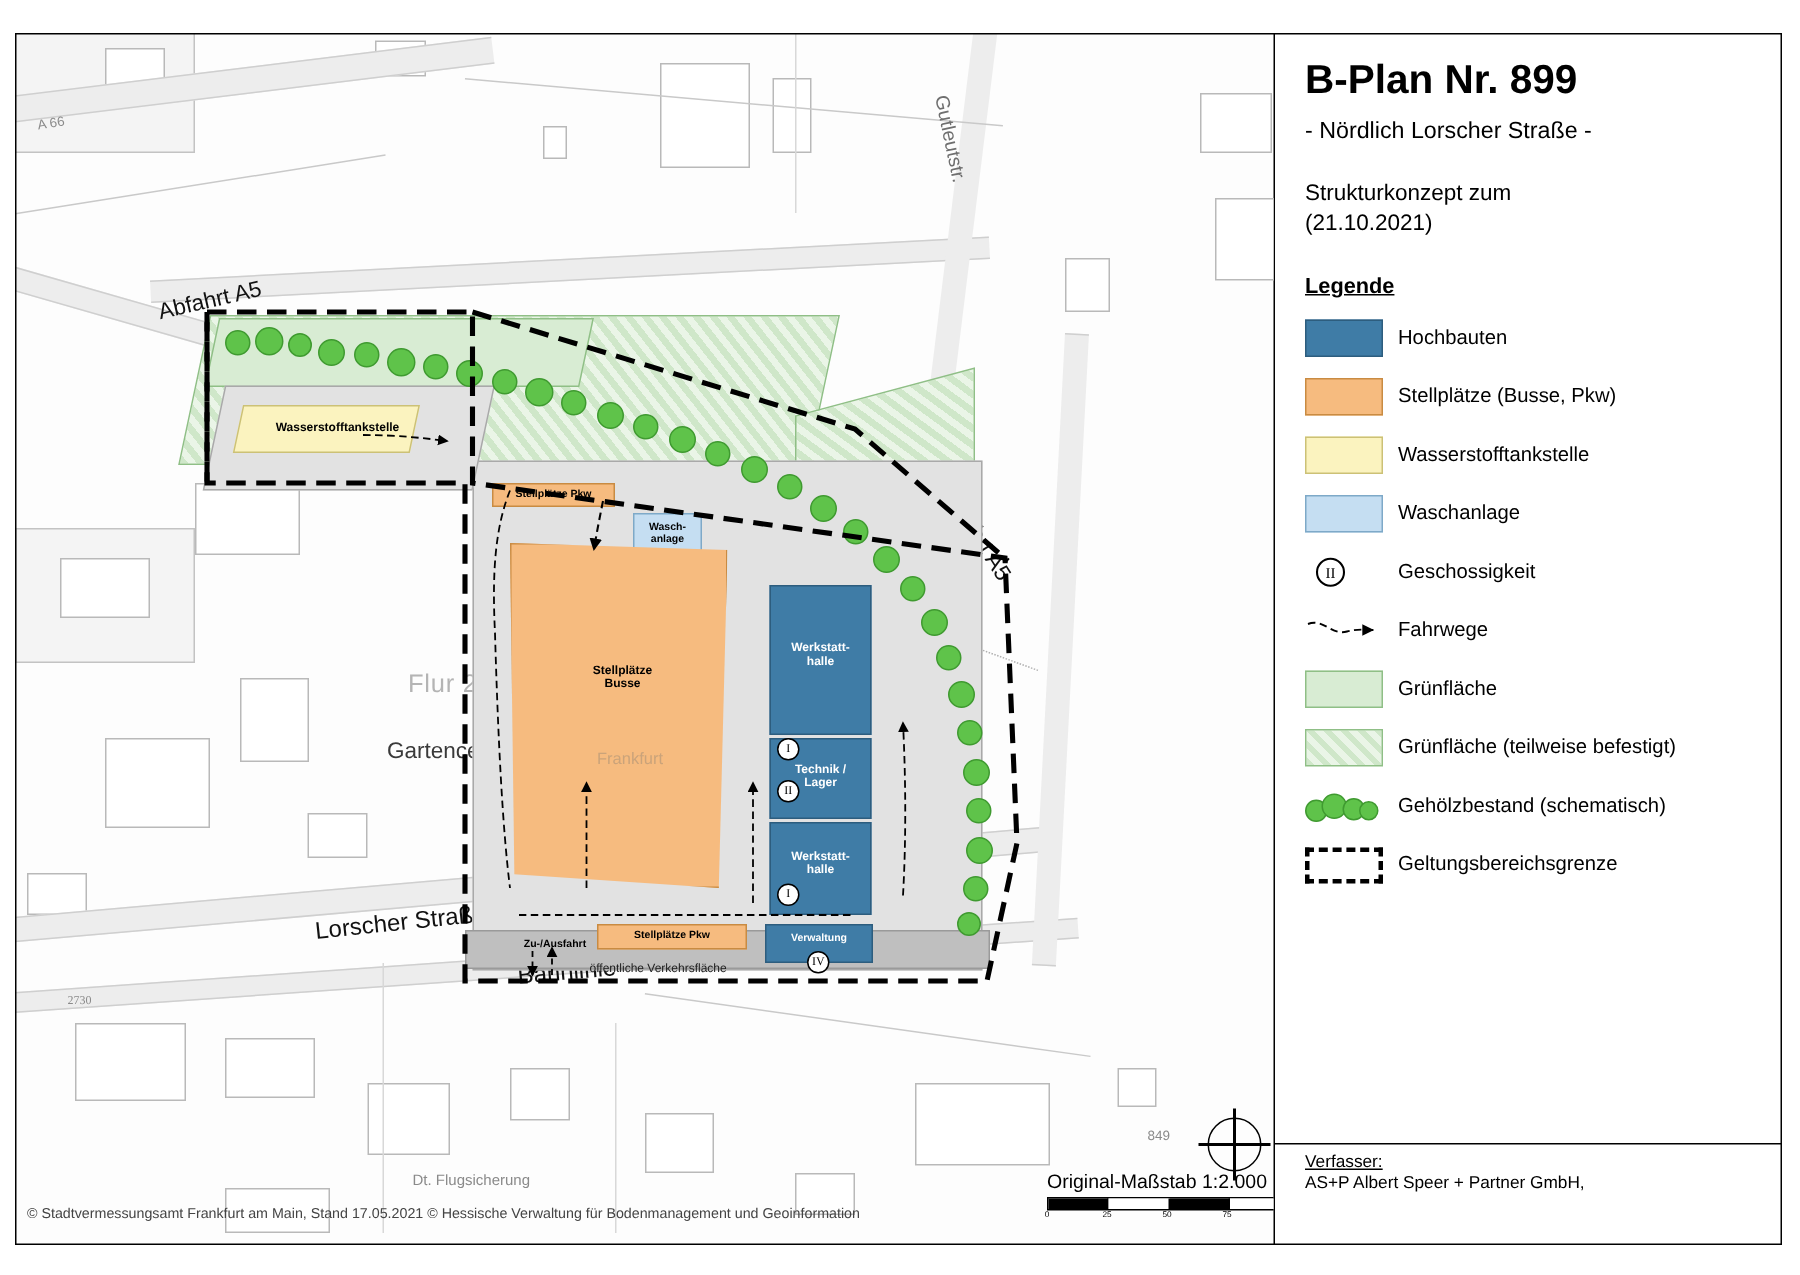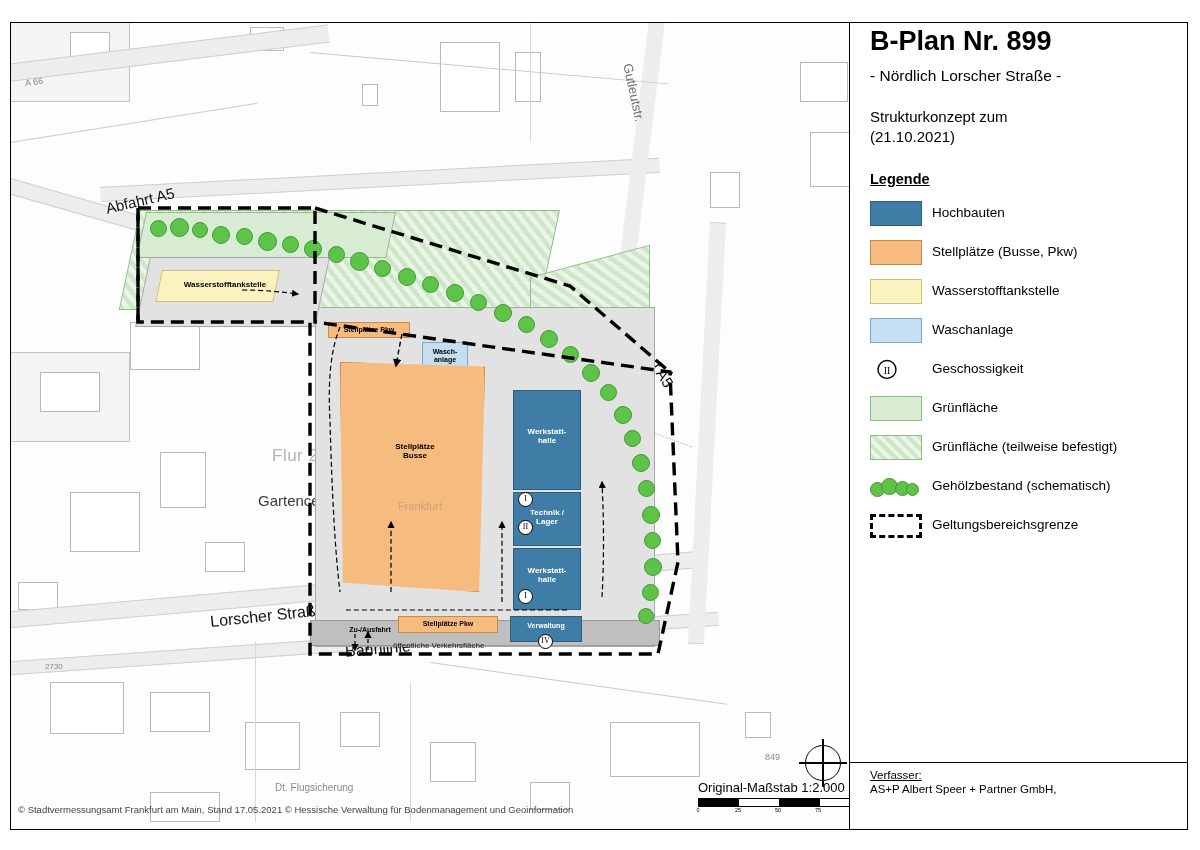--- a/index.html
+++ b/index.html
@@ -2,21 +2,21 @@
 <html><head>
 <meta charset="utf-8">
 <style>
   html,body{margin:0;padding:0;background:#fff;}
   body{width:1200px;height:850px;font-family:"Liberation Sans",sans-serif;overflow:hidden;}
   #page{position:relative;width:1200px;height:850px;background:#fff;}
 
   
   .frame{position:absolute;left:10px;top:22px;width:1178px;height:808px;border:1.5px solid #000;box-sizing:border-box;}
   .map-pane{position:absolute;left:10px;top:22px;width:840px;height:808px;overflow:hidden;background:#fdfdfd;box-sizing:border-box;border-right:1.5px solid #000;}
-  .legend-pane{position:absolute;left:850px;top:8px;width:338px;height:576px;box-sizing:border-box;padding:0;}
+  .legend-pane{position:absolute;left:850px;top:20px;width:338px;height:576px;box-sizing:border-box;padding:0;}
 
   
   .cad{position:absolute;box-sizing:border-box;border:0.8px solid #b9b9b9;background:#fff;}
   .cadf{position:absolute;box-sizing:border-box;border:0.8px solid #c3c3c3;background:#f4f4f4;}
   .road{position:absolute;background:#ededed;border-top:0.8px solid #cfcfcf;border-bottom:0.8px solid #cfcfcf;}
   .thin{position:absolute;background:#c9c9c9;height:1px;}
   .thin2{position:absolute;background:#d8d8d8;width:1px;}
   .dotline{position:absolute;border-top:1px dotted #b0b0b0;}
 
   .cadlabel{position:absolute;font-size:9px;color:#8a8a8a;white-space:nowrap;}
@@ -140,21 +140,21 @@
     <div class="thin2" style="left:520px;top:0px;height:120px;"></div>
     <div class="dotline" style="left:560px;top:380px;width:130px;transform:rotate(20deg);transform-origin:left top;"></div>
 
     <div class="cadlabel" style="left:15px;top:55px;transform:rotate(-9deg);">A 66</div>
     <div class="cadlabel mid" style="left:625px;top:40px;transform:rotate(78deg);transform-origin:left top;">Gutleutstr.</div>
     <div class="cadlabel big" style="left:262px;top:424px;">Flur 20</div>
     <div class="cadlabel big" style="left:735px;top:805px;">Flur 26</div>
     <div class="cadlabel mid" style="left:248px;top:470px;font-size:15px;color:#3a3a3a;">Gartencenter</div>
     <div class="cadlabel" style="left:265px;top:760px;font-size:10px;">Dt. Flugsicherung</div>
     <div class="cadlabel" style="left:755px;top:730px;font-size:9px;">849</div>
-    <div class="cadlabel" style="left:35px;top:640px;font-size:8px;">2730</div>
+    <div class="cadlabel" style="left:35px;top:640px;font-size:8px;font-family:Liberation Serif, serif;">2730</div>
 
     <div style="position:absolute;left:95px;top:170px;font-size:15px;transform:rotate(-13deg);color:#111;">Abfahrt A5</div>
     <div style="position:absolute;left:395px;top:195px;font-size:16px;font-style:italic;color:#111;transform:rotate(-2deg);">A66</div>
     <div style="position:absolute;left:440px;top:205px;font-size:10px;font-style:italic;color:#666;transform:rotate(-2deg);">A 66</div>
     <div style="position:absolute;left:630px;top:300px;font-size:15px;color:#111;transform:rotate(58deg);transform-origin:left top;">Abfahrt A5</div>
     <div style="position:absolute;left:200px;top:585px;font-size:16px;color:#111;transform:rotate(-6deg);">Lorscher Straße</div>
     <div style="position:absolute;left:335px;top:618px;font-size:16px;color:#111;transform:rotate(-5deg);">Bahnlinie</div>
 
     <div class="poly green-h" style="left:130px;top:188px;width:420px;height:100px;transform:skewX(-12deg);transform-origin:left top;"></div>
     <div class="poly green-h" style="left:520px;top:255px;width:120px;height:300px;transform:skewY(-15deg);transform-origin:left top;"></div>
@@ -328,20 +328,35 @@
             <span class="sw circ">
               <svg width="52" height="25" viewBox="0 0 52 25">
                 <circle cx="17" cy="12.5" r="9" fill="#fff" stroke="#000" stroke-width="1.4"></circle>
                 <text x="17" y="16.5" font-size="10" font-family="Liberation Serif, serif" text-anchor="middle" fill="#000">II</text>
               </svg>
             </span>
           </div>
           <div class="lg-txt">Geschossigkeit</div>
         </div>
 
+        <div class="lg-row">
+          <div class="lg-key">
+            <span class="sw arrowpath">
+              <svg width="56" height="25" viewBox="0 0 56 25">
+                <defs>
+                  <marker id="ah2" markerWidth="8" markerHeight="8" refX="6" refY="3" orient="auto">
+                    <path d="M0,0 L6,3 L0,6 z" fill="#000"></path>
+                  </marker>
+                </defs>
+                <path d="M2,8 C12,4 18,16 28,13 C36,11 40,12 46,12" stroke="#000" stroke-width="1.3" fill="none" stroke-dasharray="5,3" marker-end="url(#ah2)"></path>
+              </svg>
+            </span>
+          </div>
+          <div class="lg-txt">Fahrwege</div>
+        </div>
 
         <div class="lg-row">
           <div class="lg-key">
               <span class="sw green"></span>
             </div>
           <div class="lg-txt">Grünfläche</div>
         </div>
 
         <div class="lg-row">
           <div class="lg-key">

